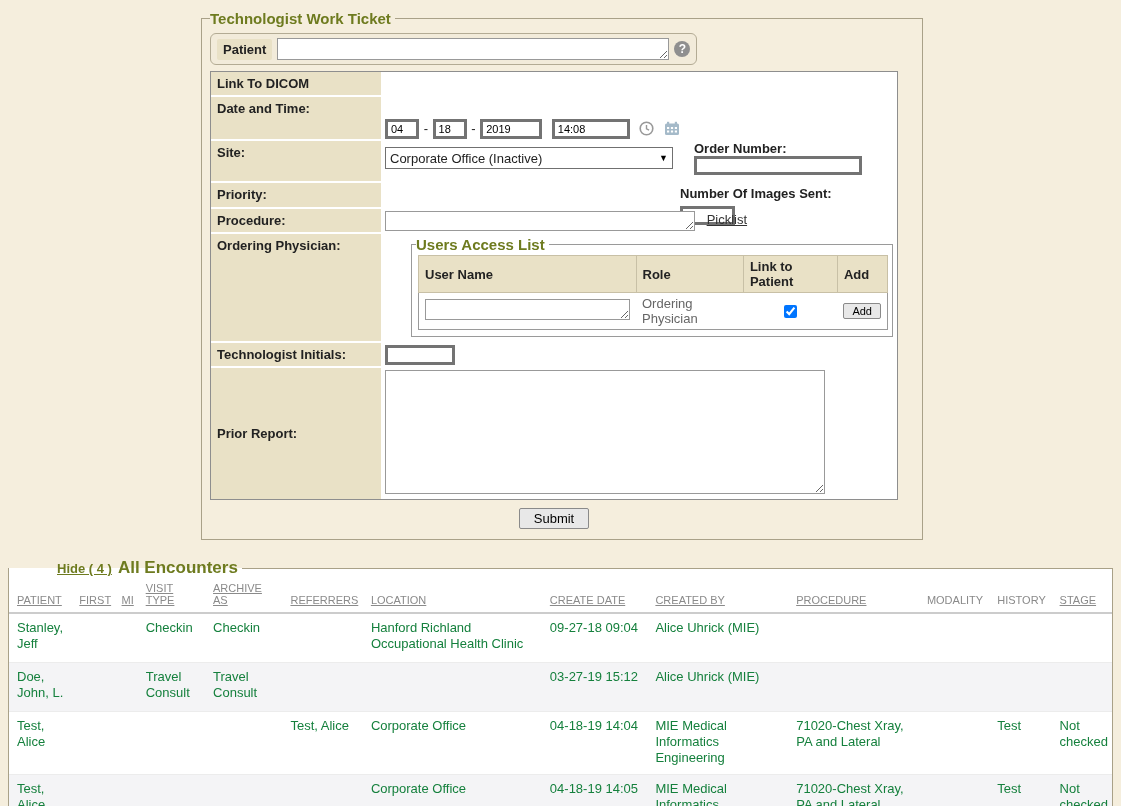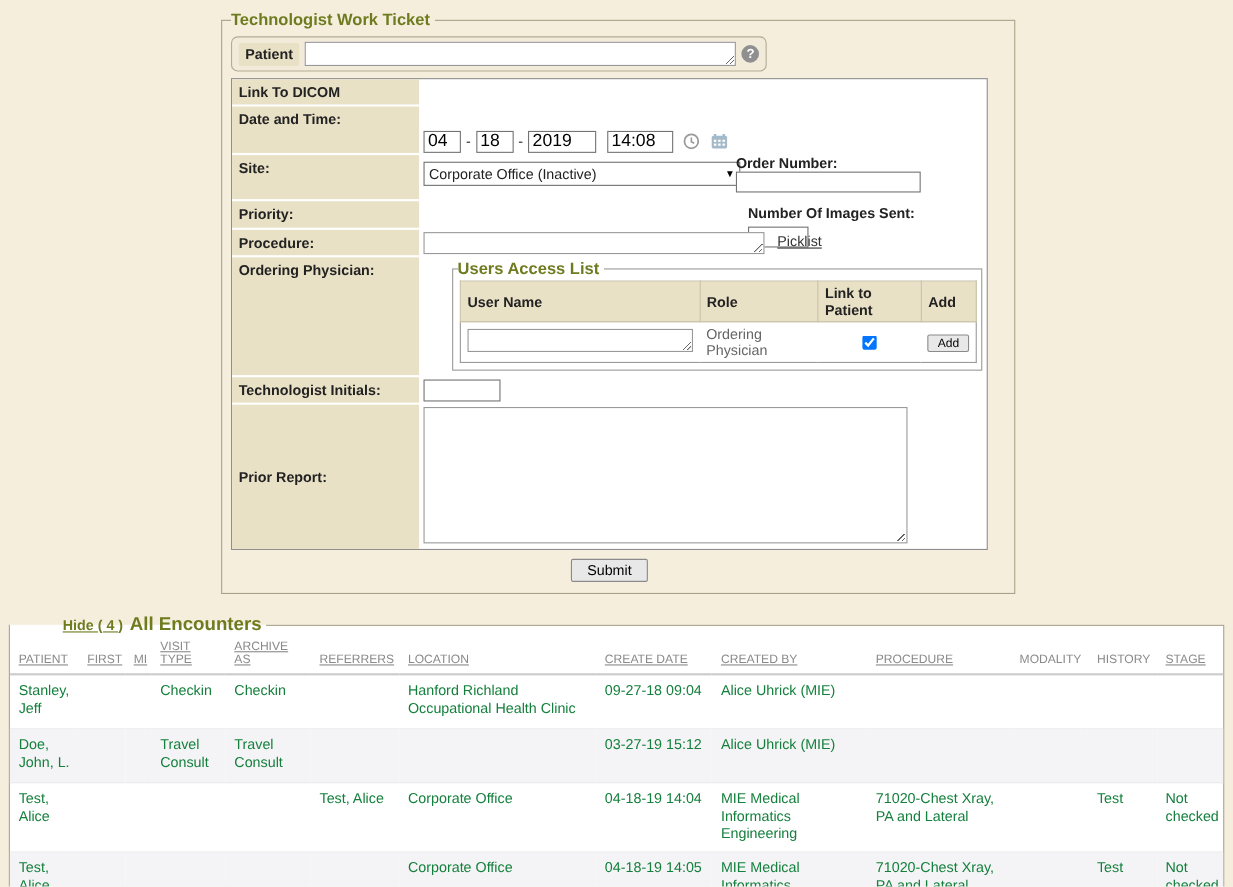--- a/index.html
+++ b/index.html
@@ -36,33 +36,33 @@
   }
   .form-panel { background:#fff; border:1px solid #8e8e8e; }
   .frow { display:flex; align-items:stretch; }
   .flabel {
     flex:0 0 170px; background:#e9e1c6; font-weight:bold;
     padding:4px 6px; border-bottom:2px solid #fff;
   }
   .frow:last-child .flabel { border-bottom:none; }
   .fcontent { flex:1 1 auto; padding:2px 4px; position:relative; }
   input.txt {
-    border:1px solid #737373; font-family:"Liberation Sans","DejaVu Sans",sans-serif;
-    font-size:16px; padding:1px 3px; height:20px;
+    border:3px solid #737373; font-family:"Liberation Sans","DejaVu Sans",sans-serif;
+    font-size:11px; padding:1px 3px; height:20px;
   }
   .date-sep { margin:0 1px; }
   .icon-btn { display:inline-block; vertical-align:middle; margin-left:6px; cursor:pointer; }
   .fake-select {
     display:inline-flex; align-items:center; justify-content:space-between;
     width:288px; height:22px; border:1px solid #707070; background:#fff;
     padding:0 4px; cursor:pointer; margin-top:4px;
   }
   .fake-select .arrow { font-size:9px; color:#000; }
   .stack-label { font-weight:bold; }
-  .order-block { position:absolute; left:288px; top:0; }
+  .order-block { position:absolute; left:313px; top:0; }
   .images-block { position:absolute; left:299px; top:3px; display:flex; align-items:flex-start; gap:5px;flex-direction:column; }
   .picklist-link { color:#333; text-decoration:underline; margin-left:8px; cursor:pointer; }
   .ual-fieldset { margin:0 0 4px 26px; width:482px; background:#fff; border:1px solid #9a9a9a; padding:2px 4px 6px 4px; }
   table.ual { border-collapse:collapse; border:1px solid #9a9a9a; margin-left:2px; }
   table.ual th {
     background:#e9e1c6; font-weight:bold; text-align:left;
     padding:3px 6px; border:1px solid #c8c0a6; font-size:13px;
   }
   table.ual td { padding:3px 6px; vertical-align:middle; }
   .role-text { color:#666;margin-top:39px; }
@@ -117,21 +117,21 @@
     </div>
 
     <div class="frow">
       <div class="flabel">Date and Time:</div>
       <div class="fcontent">
         <input class="txt" style="width: 34px;" value="04">
         <span class="date-sep">-</span>
         <input class="txt" style="width: 34px;" value="18">
         <span class="date-sep">-</span>
         <input class="txt" style="width: 62px; margin-top: 20px;" value="2019">
-        <input class="txt" style="width: 60px; margin-left: 6px;" value="14:08">
+        <input class="txt" style="width: 78px; margin-left: 6px;" value="14:08">
         <span class="icon-btn">
           <svg width="15" height="15" viewBox="0 0 15 15">
               <circle cx="7.5" cy="7.5" r="6.3" fill="none" stroke="#999" stroke-width="1.6"></circle>
               <path d="M7.5 4v3.8l2.6 1.4" fill="none" stroke="#999" stroke-width="1.4"></path>
             </svg>
         </span>
         <span class="icon-btn">
           <svg width="16" height="15" viewBox="0 0 16 15">
               <rect x="1" y="2.5" width="14" height="11.5" rx="1.5" fill="#a5bac9"></rect>
               <rect x="3" y="0.8" width="2.2" height="3.2" fill="#a5bac9"></rect>

